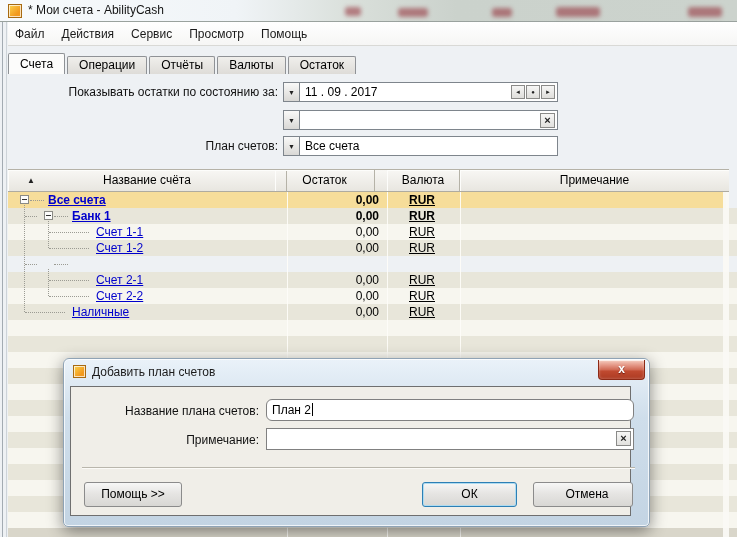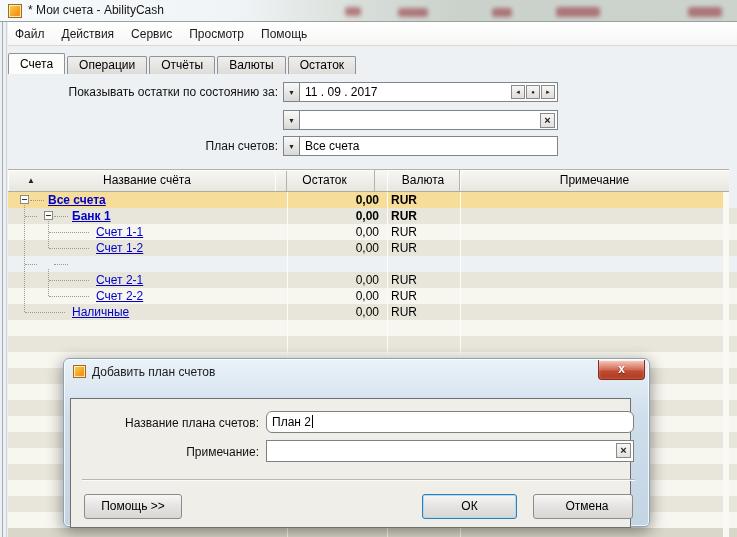--- a/index.html
+++ b/index.html
@@ -56,42 +56,42 @@
   .trow { position:absolute; left:8px; width:729px; height:16px; }
   .trow.w { background:var(--stripe-white); }
   .trow.g { background:var(--stripe-gray); }
   .trow.sel { background:var(--sel); width:718px; }
   .trow.dark { background:#d9d6ca; }
   .expander { position:absolute; top:3px; width:9px; height:9px; background:#fcfcfa; border:1px solid #8a8a84; }
   .expander::after { content:""; position:absolute; left:1px; right:1px; top:3px; height:1px; background:#333; }
   .acct { position:absolute; top:0; line-height:16px; color:var(--link); text-decoration:underline; cursor:pointer; }
   .acct.b { font-weight:bold; }
   .bal { position:absolute; left:200px; width:171px; top:0; line-height:16px; text-align:right; }
-  .cur { position:absolute; left:383px; width:60px; top:0; line-height:16px; }
+  .cur { position:absolute; left:401px; width:60px; top:0; line-height:16px;text-decoration:underline; }
   .b { font-weight:bold; }
   .vline { position:absolute; width:0; border-left:1px dotted #9b9b93; }
   .hstub { position:absolute; height:0; border-top:1px dotted #9b9b93; }
   .gline { position:absolute; top:0; height:345px; width:1px; background:rgba(253,252,248,.95); }
   .rband { position:absolute; top:0; height:345px; left:723px; width:6px; background:rgba(250,249,244,.95); }
 
   
   .dialog { position:absolute; left:63px; top:358px; width:587px; height:169px; z-index:10;
     background:linear-gradient(#eaf2f9,#cfdeeb 35%,#c3d4e3);
     border:1px solid #8fa3b5; border-radius:6px 6px 5px 5px;
     box-shadow:0 4px 16px rgba(0,0,0,.45), inset 0 0 0 1px rgba(255,255,255,.75); }
   .dialog .dttl { position:absolute; left:28px; top:0; height:27px; line-height:26px; color:#1b1b1b; }
   .dialog .app-ico { left:9px; top:6px; width:13px; height:13px; }
   .dclose { position:absolute; left:534px; top:1px; width:47px; height:20px;
     background:linear-gradient(#f6cdbf,#e29281 30%,#cf6852 52%,#c04a30 58%,#ad3a22);
     border:1px solid #8d2a16; border-top:none; border-radius:0 0 4px 4px;
     box-shadow:inset 0 1px 0 rgba(255,255,255,.65), inset 0 0 3px rgba(255,255,255,.35);
     color:#fff; font-weight:bold; font-size:12px; text-align:center; line-height:18px;
     text-shadow:0 1px 1px rgba(60,0,0,.6); cursor:pointer; }
   .dclient { position:absolute; left:6px; top:27px; width:561px; height:130px;
-    background:#f0eee8; border:1px solid #6f6f6f;margin-top:12px; }
+    background:#f0eee8; border:1px solid #6f6f6f; }
   .dlabel { position:absolute; left:0; width:188px; text-align:right; line-height:20px; color:#111; }
   .dinput { position:absolute; left:195px; width:368px; height:22px; background:#fff;
     border:1px solid #808080; line-height:20px; padding-left:5px; }
   .caret { display:inline-block; width:1px; height:13px; background:#000; vertical-align:-2px; margin-left:1px; }
   .dsep { position:absolute; left:11px; top:80px; width:553px; height:2px;
     border-top:1px solid #b9b6ac; border-bottom:1px solid #fbfaf7; }
   .dbtn { position:absolute; top:95px; height:25px; text-align:center; line-height:23px;
     background:linear-gradient(#f7f7f6,#e6e5e3 45%,#d8d7d4); border:1px solid #8b8b8b; border-radius:3px; cursor:pointer; }
   .dbtn.focusdef { border:1px solid var(--focus); box-shadow:inset 0 0 0 1px #aedbf0; }
 

